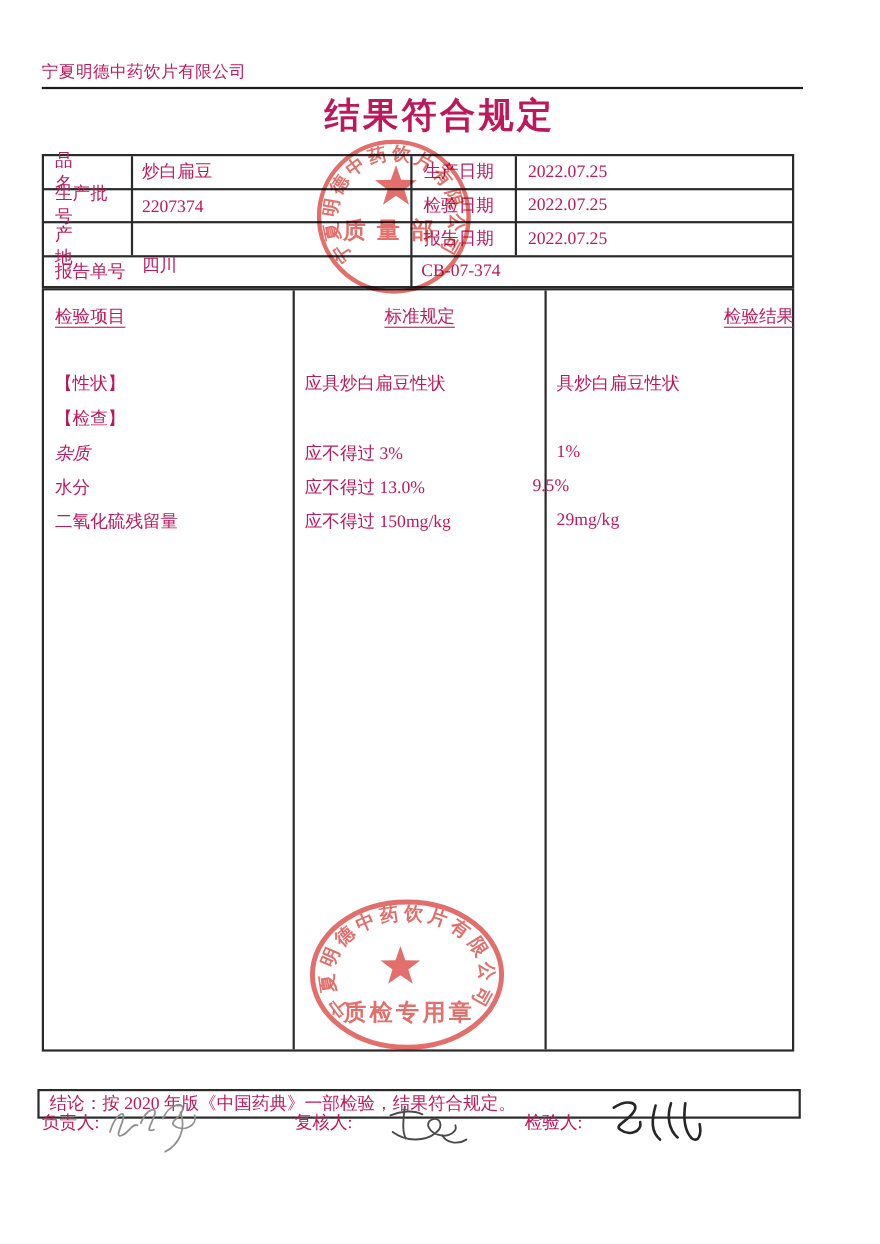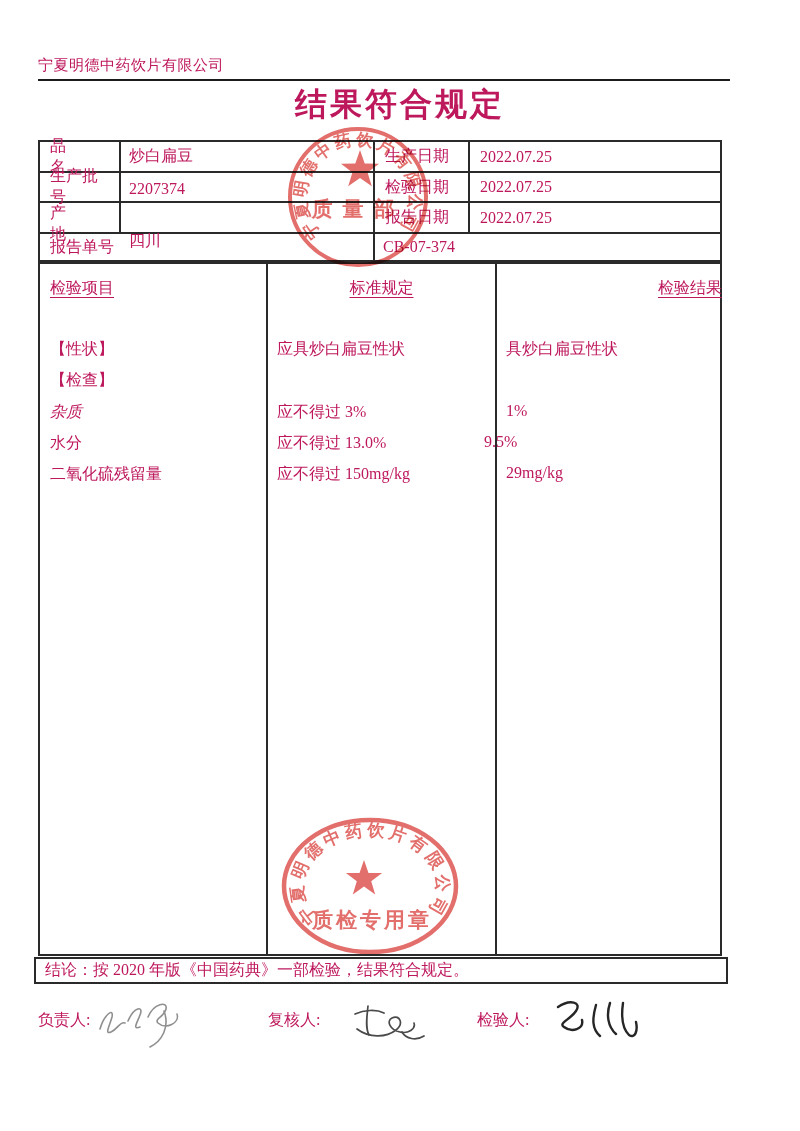--- a/index.html
+++ b/index.html
@@ -23,21 +23,21 @@
   .info-table{position:absolute;left:38px;top:140px;width:684px;height:122px;border:2px solid #2a2a2a;box-sizing:border-box;}
   .line{position:absolute;background:#2a2a2a;}
   .cell{position:absolute;font-size:16px;display:flex;align-items:center;box-sizing:border-box;}
   
   .res-table{position:absolute;left:38px;top:262px;width:684px;height:694px;border:2px solid #2a2a2a;box-sizing:border-box;}
   .col-head{position:absolute;top:14px;font-size:16px;}
   .col-head span{text-decoration:underline;text-underline-offset:4px;}
   .res-cell{position:absolute;font-size:16px;white-space:nowrap;}
   
   .conclusion{
-    position:absolute;left:34px;top:957px;width:694px;height:27px;
+    position:absolute;left:34px;top:990px;width:694px;height:27px;
     border:2px solid #2a2a2a;box-sizing:border-box;
     font-size:16px;display:flex;align-items:center;padding-left:9px;
   }
   
   .sig-label{position:absolute;font-size:16px;top:1010px;}
   .sig{position:absolute;}
   
   .stamp{position:absolute;opacity:.85;mix-blend-mode:multiply;pointer-events:none;}
   .stamp text{font-family:"Liberation Serif","DejaVu Serif",serif;font-weight:bold;}
 </style>

